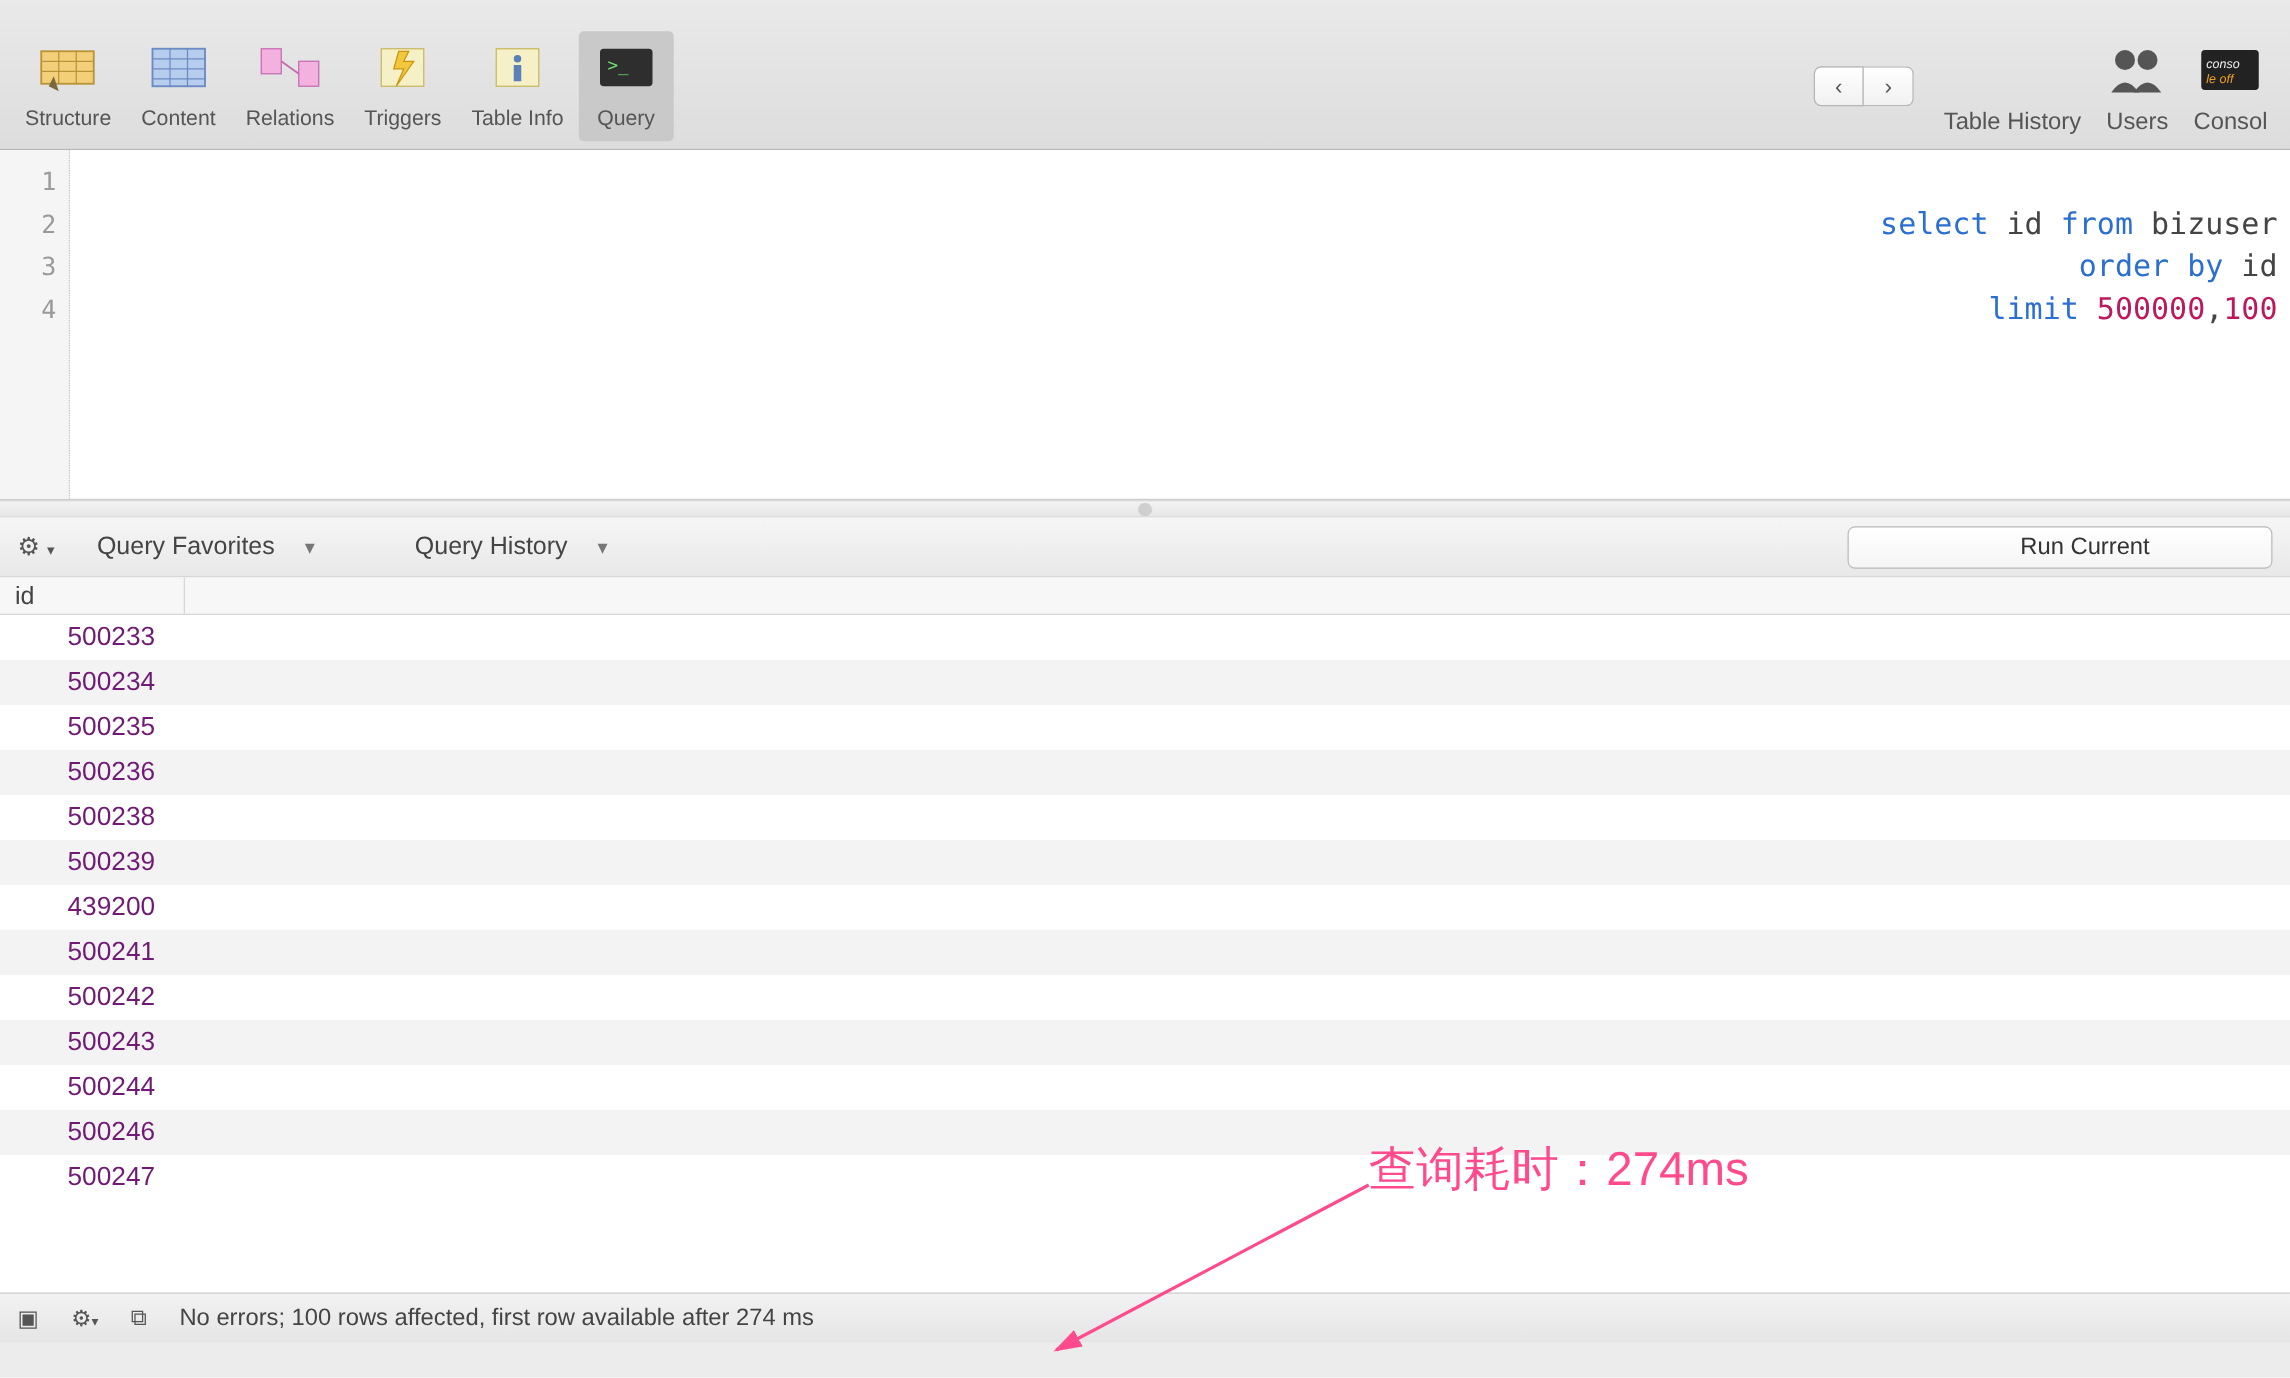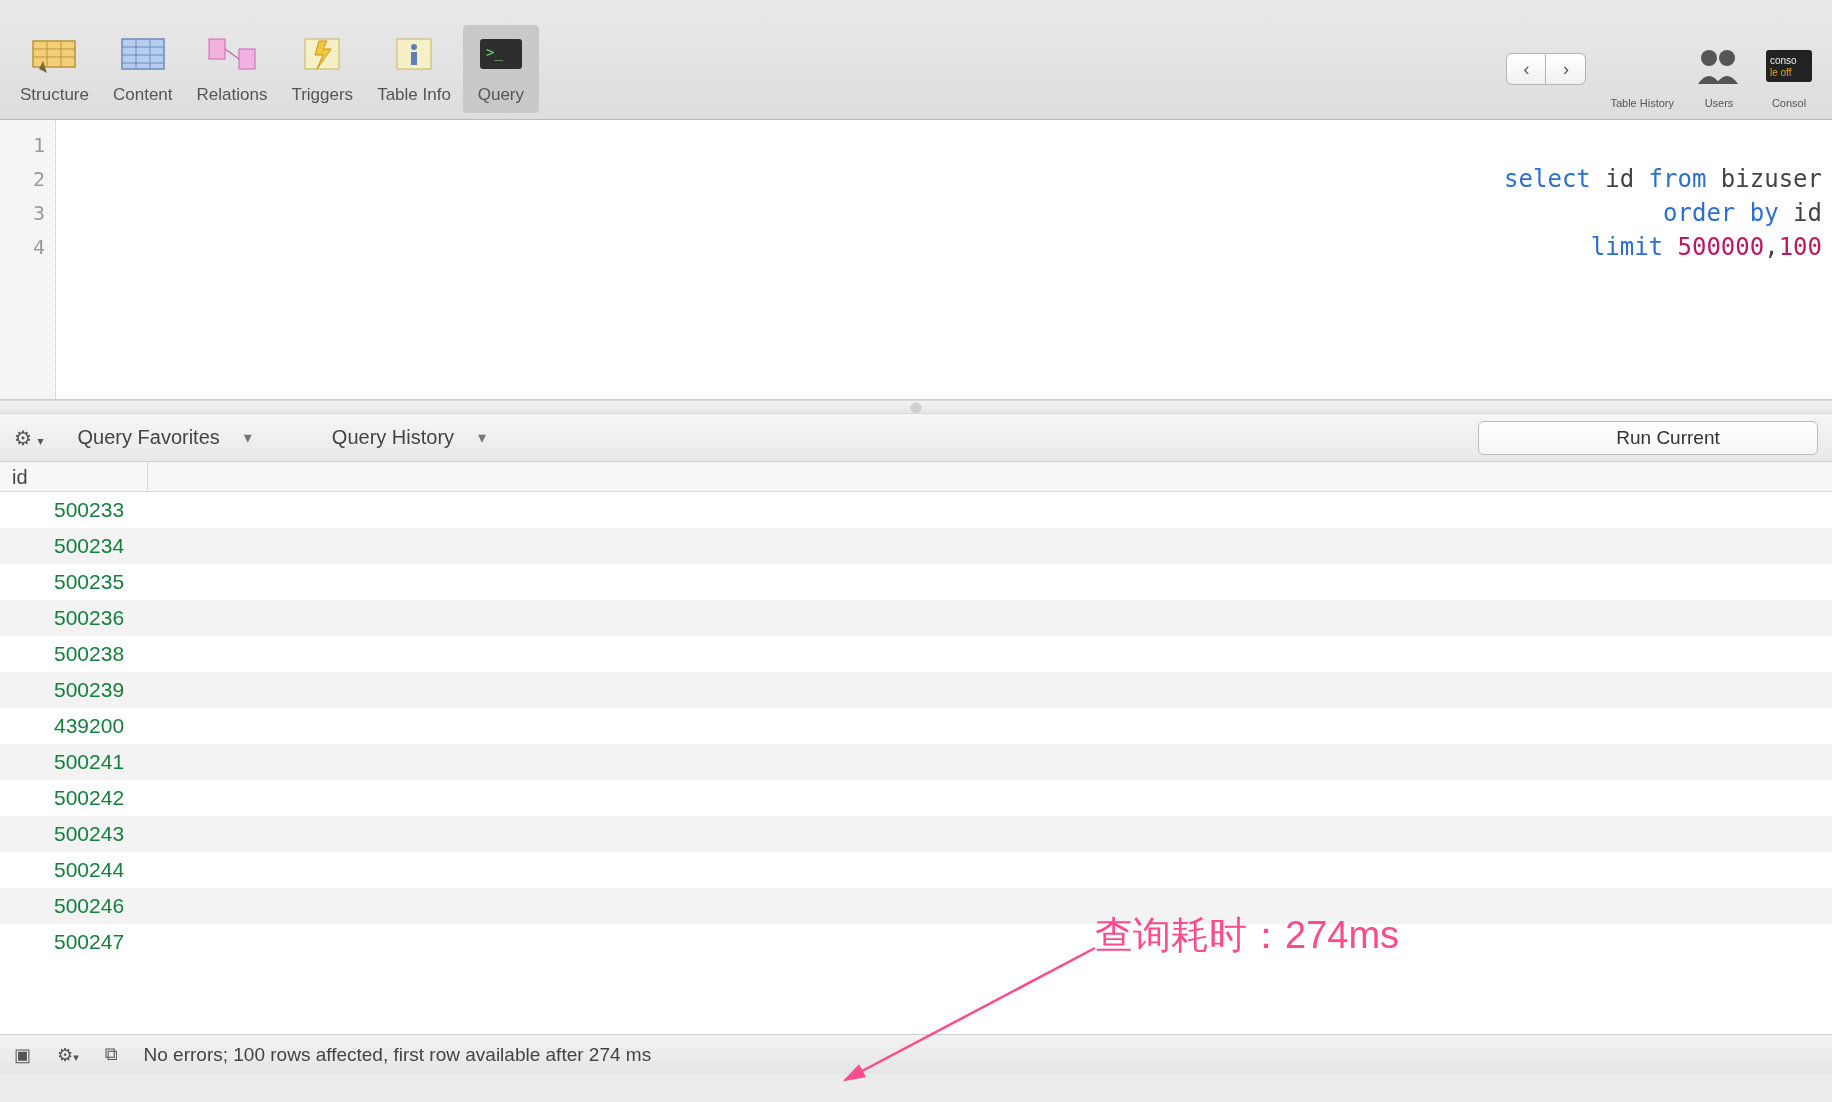--- a/index.html
+++ b/index.html
@@ -12,22 +12,22 @@
 .toolbar-btn.active { background: #c9c9c9; }
 .toolbar-btn .tb-icon { width: 52px; height: 42px; margin-bottom: 10px; display: flex; align-items: center; justify-content: center; }
 .toolbar-btn .tb-label { font-size: 17px; color: #555; }
 .toolbar-spacer { flex: 1; }
 .toolbar-right { display: flex; align-items: flex-end; }
 .nav-arrows { display: flex; margin-right: 14px; margin-bottom: 28px; }
 .nav-arrow { width: 40px; height: 32px; background: linear-gradient(#ffffff,#f1f1f1); border: 1px solid #b5b5b5; display: flex; align-items: center; justify-content: center; font-size: 18px; color: #555; }
 .nav-arrow:first-child { border-radius: 6px 0 0 6px; }
 .nav-arrow:last-child { border-radius: 0 6px 6px 0; border-left: none; }
 .right-btn { display: flex; flex-direction: column; align-items: center; padding: 4px 10px; }
-.right-btn .tb-icon { width: 50px; height: 42px; margin-bottom: 10px; display:flex; align-items:center; justify-content:center; }
-.right-btn .tb-label { font-size: 11px; color: #555; }
+.right-btn .tb-icon { width: 50px; height: 42px; margin-bottom: 10px; display:flex; align-items:center; justify-content:center;font-style:italic; }
+.right-btn .tb-label { font-size: 19px; color: #555; }
 
 
 .editor-wrap { background: #fff; display: flex; height: 280px; border-bottom: 1px solid #cfcfcf; }
 .gutter { width: 56px; background: #f5f5f5; border-right: 1.4px dotted #c2c2c2; padding-top: 8px; }
 .gutter .ln { height: 34px; line-height: 34px; text-align: right; padding-right: 10px; color: #9a9a9a; font-family: Menlo, Consolas, monospace; font-size: 20px; }
 .code { flex: 1; padding: 8px 10px; font-family: Menlo, Consolas, monospace; font-size: 24px; white-space: pre; text-align: right; }
 .code .line { height: 34px; line-height: 34px; }
 .kw { color: #2b6fd0; }
 .ident { color: #444; }
 .num { color: #be185d; }
@@ -42,21 +42,21 @@
 .midbar .menu { display: flex; align-items: center; color: #444; font-size: 20px; margin-right: 80px; cursor: pointer; }
 .midbar .menu .chev { margin-left: 24px; font-size: 16px; color: #777; }
 .midbar .spacer { flex: 1; }
 .run-btn { min-width: 340px; height: 34px; background: linear-gradient(#ffffff,#f5f5f5); border: 1px solid #bcbcbc; border-radius: 6px; text-align: center; line-height: 32px; font-size: 19px; color: #333; cursor: pointer; padding-left: 40px; }
 
 
 .results { background: #fff; height: 572px; overflow: hidden; }
 .results .head { height: 30px; border-bottom: 1px solid #d7d7d7; background: #f7f7f7; display: flex; }
 .results .head .col { padding: 4px 12px; font-size: 20px; color: #444; border-right: 1px solid #d7d7d7; }
 .results .rows { }
-.results .row { height: 36px; line-height: 36px; padding-left: 54px; font-size: 21px; color: #15803d; }
+.results .row { height: 36px; line-height: 36px; padding-left: 54px; font-size: 21px; color: #701a75; }
 .results .row:nth-child(odd) { background: #ffffff; }
 .results .row:nth-child(even) { background: #f3f3f3; }
 
 
 .statusbar { height: 40px; background: linear-gradient(#f2f2f2,#e5e5e5); border-top: 1px solid #cfcfcf; display: flex; align-items: center; padding: 0 14px; font-size: 19px; color: #444; }
 .statusbar .sb-ico { margin-right: 26px; color: #555; font-size: 18px; }
 .statusbar .sb-text { }
 
 
 .annotation { position: absolute; color: #ff4b8d; font-size: 38px; left: 1095px; top: 910px; }

